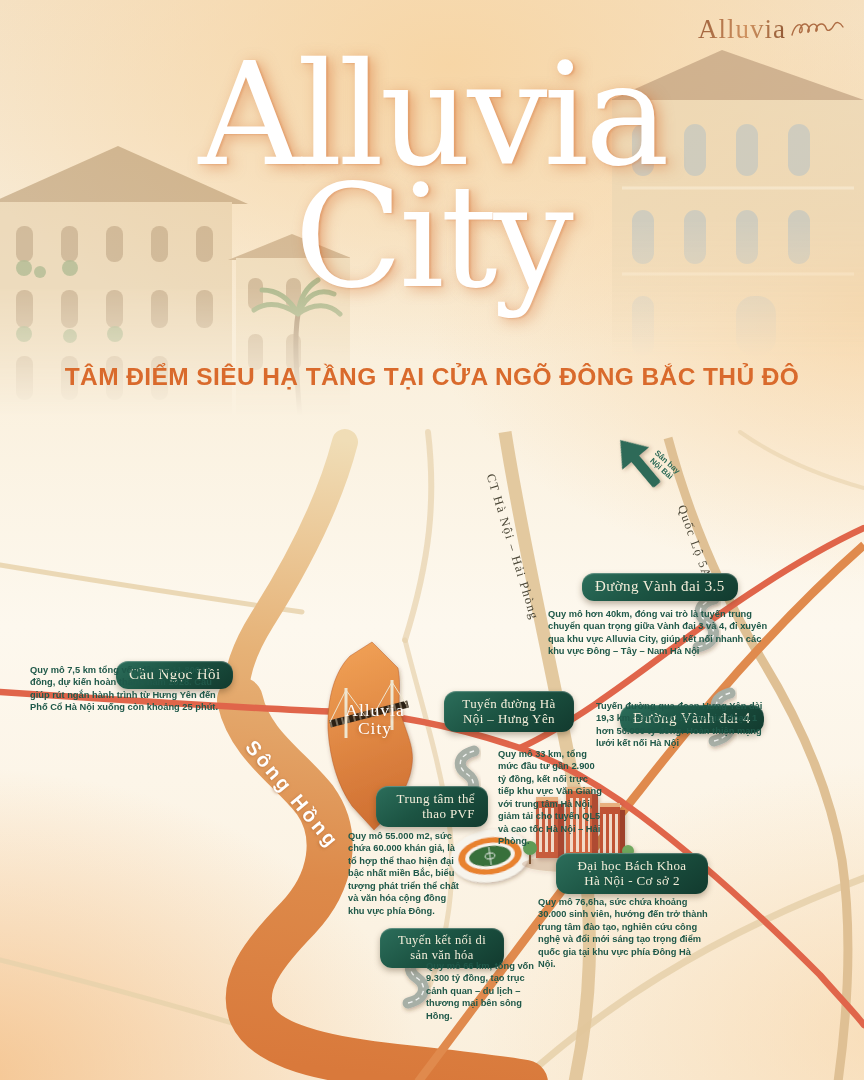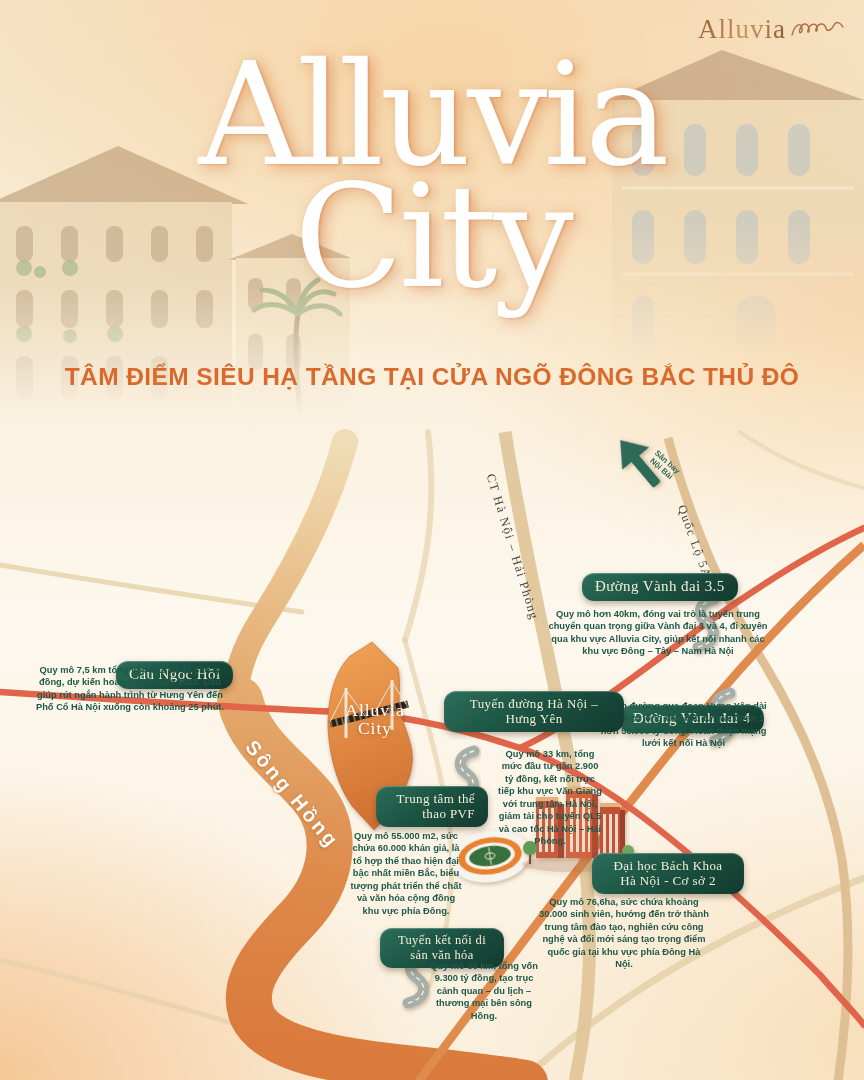--- a/index.html
+++ b/index.html
@@ -29,21 +29,21 @@
     font-family:"DejaVu Serif","Liberation Serif",serif;color:#fff;font-size:142px;letter-spacing:-4px;
     text-shadow:5px 3px 14px rgba(212,110,50,.5),2px 1px 2px rgba(212,110,50,.3);}
   .hero-sub{position:absolute;top:363px;left:0;width:100%;text-align:center;
     font-size:24.5px;font-weight:800;color:#D96A2C;letter-spacing:.4px;}
   
   .map-svg{position:absolute;left:0;top:0;width:864px;height:1080px;pointer-events:none;}
   .pill{position:absolute;background:linear-gradient(145deg,#2C6E5B 0%,#1C5443 45%,#123A2E 100%);
     color:#F4EEDA;font-family:"Liberation Serif",serif;text-align:center;border-radius:12px;
     padding:5px 13px;box-shadow:0 3px 6px rgba(70,45,20,.35),inset 0 1px 1px rgba(255,255,255,.28);
     letter-spacing:.4px;line-height:1.18;box-sizing:border-box;}
-  .desc{position:absolute;color:#20594A;font-size:9.3px;font-weight:700;line-height:1.34;text-align:center;}
+  .desc{position:absolute;color:#20594A;font-size:9.3px;font-weight:700;line-height:1.34;text-align:left;}
   .roadlab{position:absolute;font-family:"Liberation Serif",serif;color:#4A4636;white-space:nowrap;
     letter-spacing:1.5px;font-size:12.5px;transform-origin:left top;}
   .airlab{position:absolute;left:654px;top:444px;width:44px;font-size:8px;font-weight:700;color:#2E6B58;
     transform:rotate(42deg);transform-origin:left top;line-height:1.15;text-align:center;}
   .river-label{position:absolute;left:258px;top:736px;transform:rotate(50deg);transform-origin:left top;
     font-weight:700;font-size:20px;color:#fff;letter-spacing:3px;white-space:nowrap;
     text-shadow:0 1px 3px rgba(160,90,40,.55);}
   .project-label{position:absolute;left:326px;top:701px;width:98px;text-align:center;
     font-family:"Liberation Serif",serif;color:#fff;font-size:17.5px;line-height:1.05;letter-spacing:1px;
     text-shadow:0 1px 4px rgba(150,70,20,.6);}
@@ -245,25 +245,25 @@
 
   <div class="pill" style="left:116px;top:661px;font-size:15px;">Cầu Ngọc Hồi</div>
   <div class="desc" style="left:30px;top:664px;width:200px;">Quy mô 7,5 km tổng vốn đầu tư 11.800 tỷ đồng, dự kiến hoàn thành năm 2028. Cầu giúp rút ngắn hành trình từ Hưng Yên đến Phố Cổ Hà Nội xuống còn khoảng 25 phút.</div>
 
   <div class="pill" style="left:582px;top:573px;font-size:15px;">Đường Vành đai 3.5</div>
   <div class="desc" style="left:548px;top:608px;width:220px;">Quy mô hơn 40km, đóng vai trò là tuyến trung chuyển quan trọng giữa Vành đai 3 và 4, đi xuyên qua khu vực Alluvia City, giúp kết nối nhanh các khu vực Đông – Tây – Nam Hà Nội</div>
 
   <div class="pill" style="left:620px;top:665px;font-size:15px;margin-top:40px;">Đường Vành đai 4</div>
   <div class="desc" style="left:596px;top:700px;width:175px;">Tuyến đường qua đoạn Hưng Yên dài 19,3 km, tổng vốn đầu tư giai đoạn 1 hơn 56.000 tỷ đồng. Hoàn thiện mạng lưới kết nối Hà Nội</div>
 
-  <div class="pill" style="left:444px;top:691px;width:180px;font-size:13px;">Tuyến đường Hà Nội – Hưng Yên</div>
+  <div class="pill" style="left:444px;top:691px;width:130px;font-size:13px;">Tuyến đường Hà Nội – Hưng Yên</div>
   <div class="desc" style="left:498px;top:748px;width:104px;">Quy mô 33 km, tổng mức đầu tư gần 2.900 tỷ đồng, kết nối trực tiếp khu vực Văn Giang với trung tâm Hà Nội, giảm tải cho tuyến QL5 và cao tốc Hà Nội – Hải Phòng.</div>
 
   <div class="pill" style="left:376px;top:786px;width:112px;font-size:13px;text-align:right;">Trung tâm thể thao PVF</div>
   <div class="desc" style="left:348px;top:830px;width:116px;">Quy mô 55.000 m2, sức chứa 60.000 khán giả, là tổ hợp thể thao hiện đại bậc nhất miền Bắc, biểu tượng phát triển thể chất và văn hóa cộng đồng khu vực phía Đông.</div>
 
-  <div class="pill" style="left:556px;top:853px;width:152px;font-size:13px;margin-left:36px;">Đại học Bách Khoa Hà Nội - Cơ sở 2</div>
+  <div class="pill" style="left:556px;top:853px;width:152px;font-size:13px;">Đại học Bách Khoa Hà Nội - Cơ sở 2</div>
   <div class="desc" style="left:538px;top:896px;width:172px;">Quy mô 76,6ha, sức chứa khoảng 30.000 sinh viên, hướng đến trở thành trung tâm đào tạo, nghiên cứu công nghệ và đổi mới sáng tạo trọng điểm quốc gia tại khu vực phía Đông Hà Nội.</div>
 
   <div class="pill" style="left:380px;top:928px;width:124px;font-size:12.5px;">Tuyến kết nối di sản văn hóa</div>
   <div class="desc" style="left:426px;top:960px;width:116px;">Quy mô 66 km, tổng vốn 9.300 tỷ đồng, tạo trục cảnh quan – du lịch – thương mại bên sông Hồng.</div>
 
 </div>
 
 </body></html>

